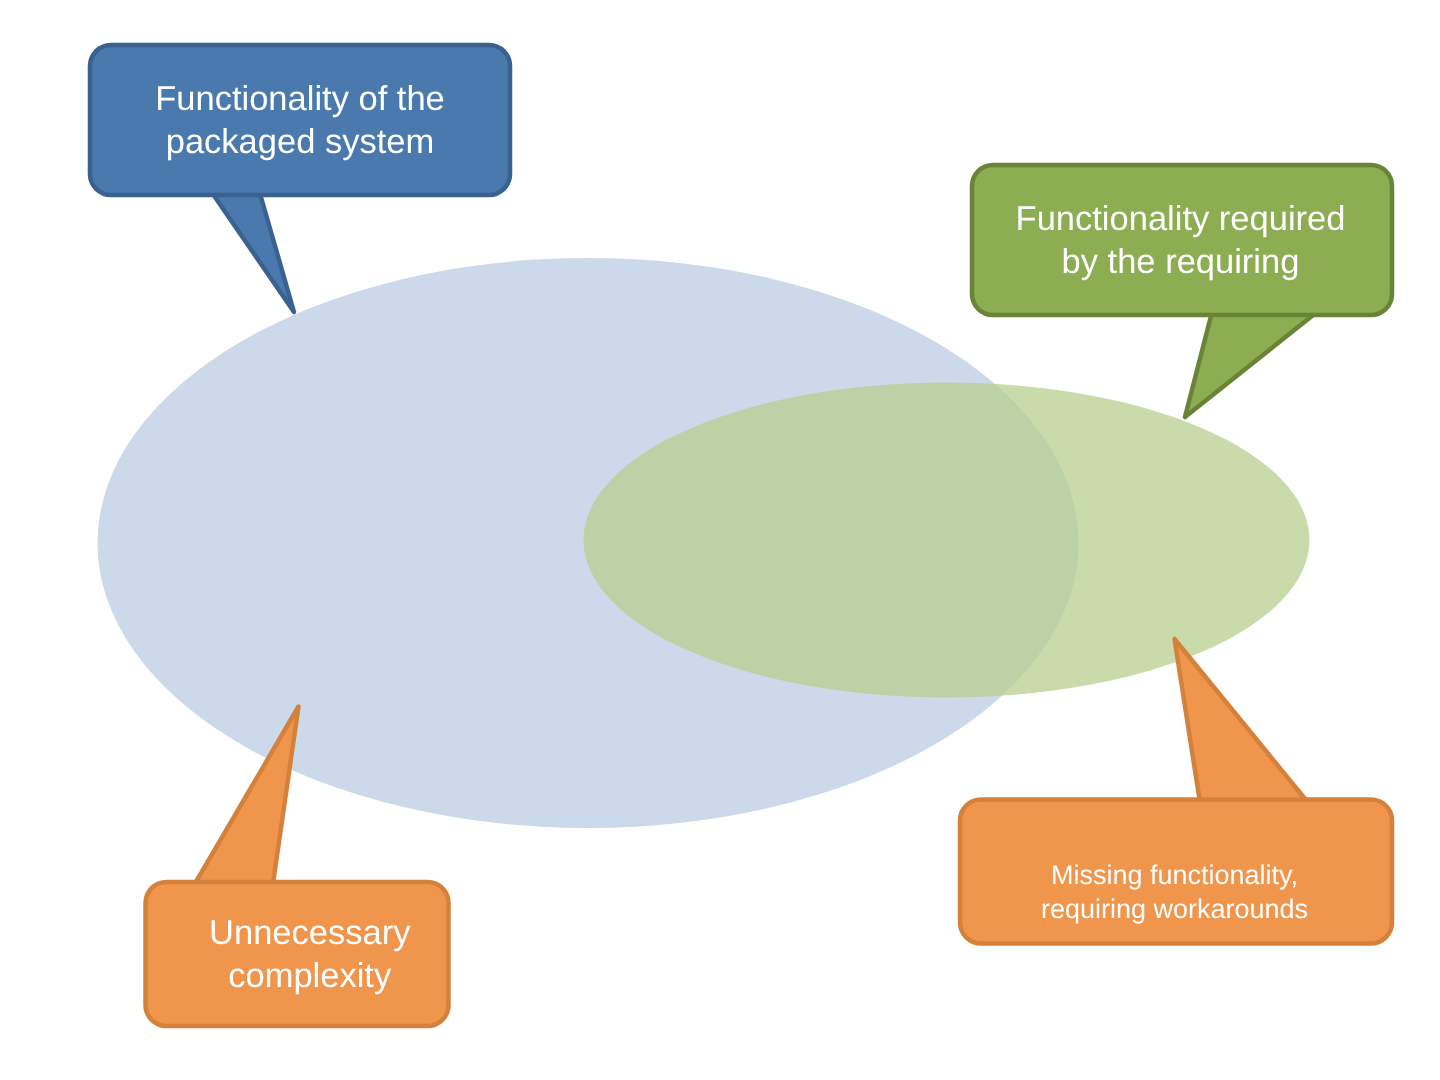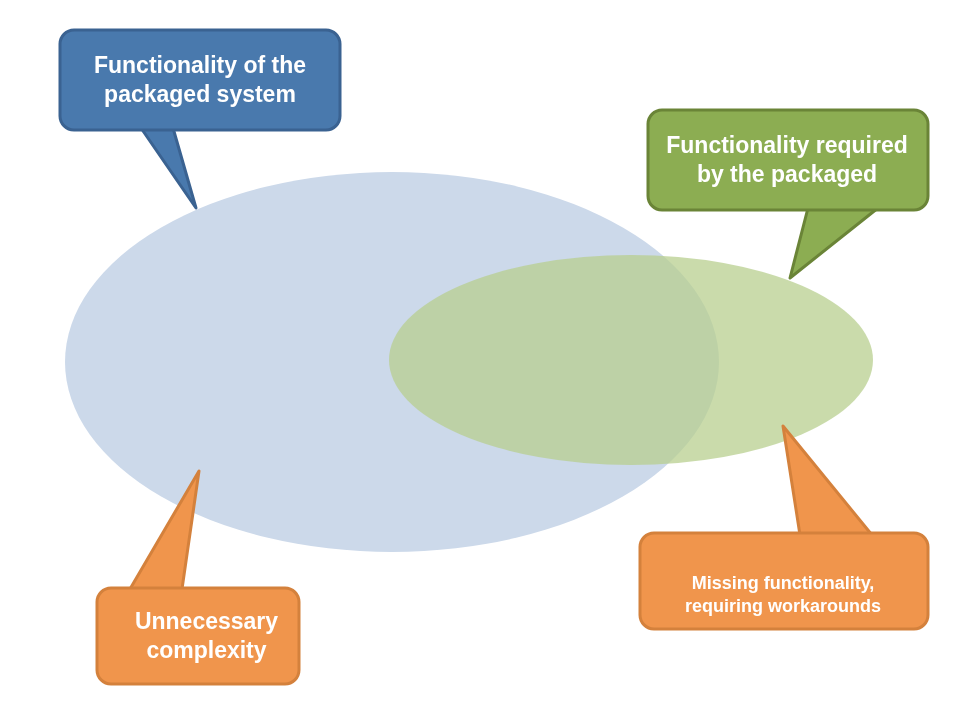--- a/index.html
+++ b/index.html
@@ -9,21 +9,20 @@
   }
   body {
     font-family: "Liberation Sans", sans-serif;
   }
   #diagram-canvas {
     position: relative;
     width: 960px;
     height: 720px;
     background: #ffffff;
     overflow: hidden;
-    font-weight: bold;
   }
   #venn-svg {
     position: absolute;
     left: 0;
     top: 0;
     width: 960px;
     height: 720px;
   }
   .callout-text {
     position: absolute;
@@ -86,21 +85,21 @@
       <path d="M 783,426 L 800,535 L 872,535 Z" fill="#f0954c" stroke="#d4813c" stroke-width="3" stroke-linejoin="round"></path>
       <rect x="640" y="533" width="288" height="96" rx="14" ry="14" fill="#f0954c" stroke="#d4813c" stroke-width="3"></rect>
     </g>
 
   </svg>
 
   <div class="callout-text" id="callout-text-packaged">Functionality of the
 packaged system</div>
 
   <div class="callout-text" id="callout-text-business">Functionality required
-by the packaged</div>
+by the requiring</div>
 
   <div class="callout-text" id="callout-text-complexity">Unnecessary
 complexity</div>
 
   <div class="callout-text" id="callout-text-missing">Missing functionality,
 requiring workarounds</div>
 
 </div>
 
 </body></html>

